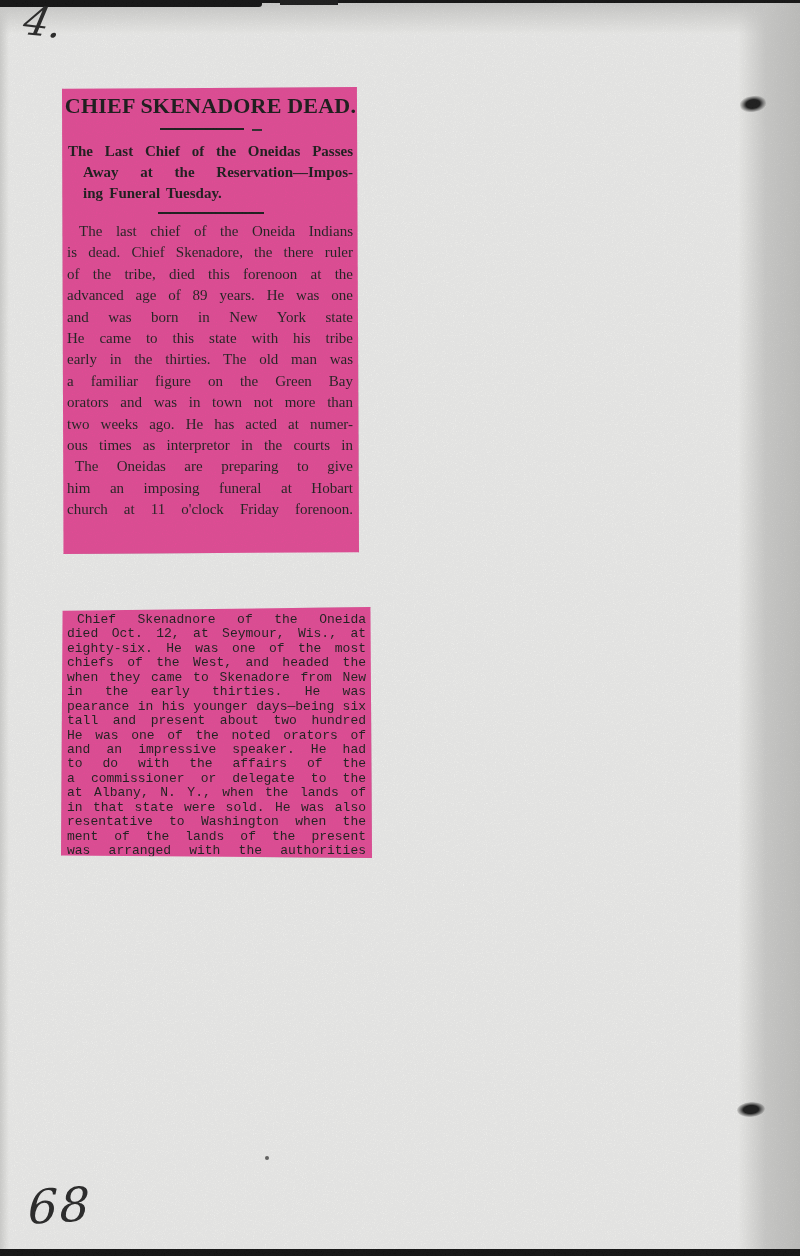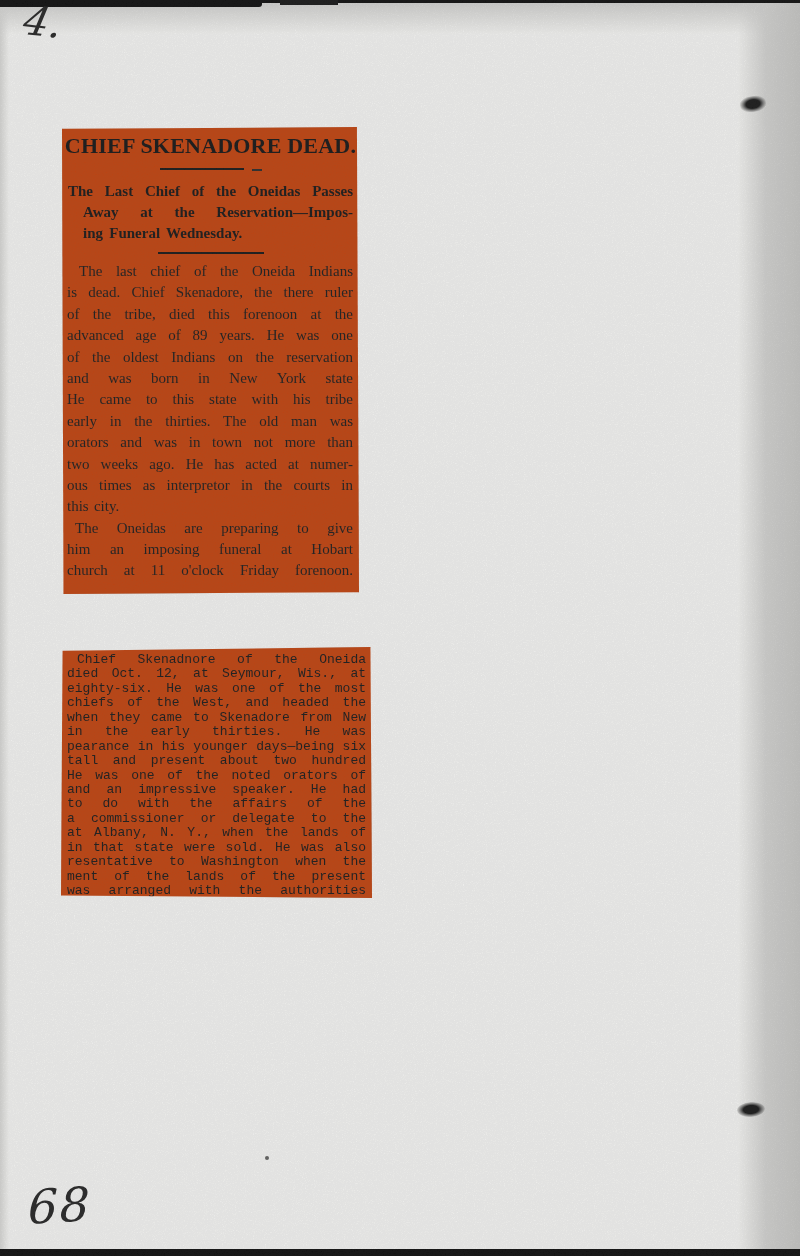--- a/index.html
+++ b/index.html
@@ -21,22 +21,22 @@
     background:linear-gradient(to right,#d8d8d6,rgba(216,216,214,0));}
   .smudge{position:absolute;background:radial-gradient(ellipse at center,#161616 0 38%,rgba(40,40,40,.55) 55%,rgba(90,90,90,0) 75%);}
   .smudge-1{left:740px;top:96px;width:26px;height:16px;transform:rotate(-8deg);}
   .smudge-2{left:737px;top:1102px;width:28px;height:15px;transform:rotate(-4deg);border-radius:50%;}
   .speck{position:absolute;left:265px;top:1156px;width:4px;height:4px;border-radius:50%;background:#3a3a3a;opacity:.8;}
   
   .hand{position:absolute;font-family:"DejaVu Serif",serif;font-style:italic;color:#232323;line-height:1;}
   .hand-top{left:24px;top:2px;font-size:40px;transform:rotate(6deg) skewX(-6deg);font-weight:400;}
   .hand-bottom{left:28px;top:1182px;font-size:47px;transform:rotate(-3deg) skewX(-4deg);letter-spacing:2px;}
   
-  .clip{position:absolute;background:#c2410c;
-    box-shadow:0 0 0 1px rgba(120,120,118,.25), 1px 2px 3px rgba(90,90,90,.25);margin-top:40px;}
+  .clip{position:absolute;background:#ec4899;
+    box-shadow:0 0 0 1px rgba(120,120,118,.25), 1px 2px 3px rgba(90,90,90,.25);}
   .clip1{left:62px;top:87px;width:297px;height:467px;
     clip-path:polygon(0 .4%,99.3% 0,100% 99.6%,.5% 100%);}
   .clip2{left:61px;top:607px;width:311px;height:251px;
     clip-path:polygon(.5% 1.5%,99.5% 0,100% 100%,0 99%);}
   
   .headline{margin:6px 2px 0;font-size:22px;font-weight:bold;text-align:center;
     white-space:nowrap;letter-spacing:.2px;color:#141414;
     font-family:"Liberation Serif",serif;}
   .div1{margin-top:9px;height:3px;position:relative;text-align:center;}
   .div1 .rule{display:inline-block;width:84px;height:2px;background:#161616;vertical-align:top;}
@@ -80,36 +80,35 @@
   <div class="speck"></div>
 
   <article class="clip clip1">
     <h1 class="headline">CHIEF SKENADORE DEAD.</h1>
     <div class="div1">
       <span class="rule"></span><span class="tick"></span>
     </div>
     <div class="subhead">
       <div class="sh-line">The Last Chief of the Oneidas Passes</div>
       <div class="sh-line sh-ind">Away at the Reservation—Impos-</div>
-      <div class="sh-line sh-ind sh-last">ing Funeral Wednesday.</div>
+      <div class="sh-line sh-ind sh-last">ing Funeral Tuesday.</div>
     </div>
     <div class="div2"></div>
     <div class="body1">
       <div class="bl ind12">The last chief of the Oneida Indians</div>
       <div class="bl">is dead. Chief Skenadore, the there ruler</div>
       <div class="bl">of the tribe, died this forenoon at the</div>
       <div class="bl">advanced age of 89 years.  He was one</div>
-      <div class="bl">of the oldest Indians on the reservation</div>
       <div class="bl">and was born in New York state</div>
       <div class="bl">He came to this state with his tribe</div>
       <div class="bl">early in the thirties.  The old man was</div>
+      <div class="bl">a familiar figure on the Green Bay</div>
       <div class="bl">orators and was in town not more than</div>
       <div class="bl">two weeks ago.  He has acted at numer-</div>
       <div class="bl">ous times as interpretor in the courts in</div>
-      <div class="bl noj">this city.</div>
       <div class="bl ind8">The Oneidas are preparing to give</div>
       <div class="bl">him an imposing funeral at Hobart</div>
       <div class="bl">church at 11 o'clock Friday forenoon.</div>
     </div>
   </article>
 
   <article class="clip clip2">
     <div class="body2">
       <div class="bl ind10">Chief Skenadnore of the Oneida Indians</div>
       <div class="bl">died Oct. 12, at Seymour, Wis., at the age of</div>

